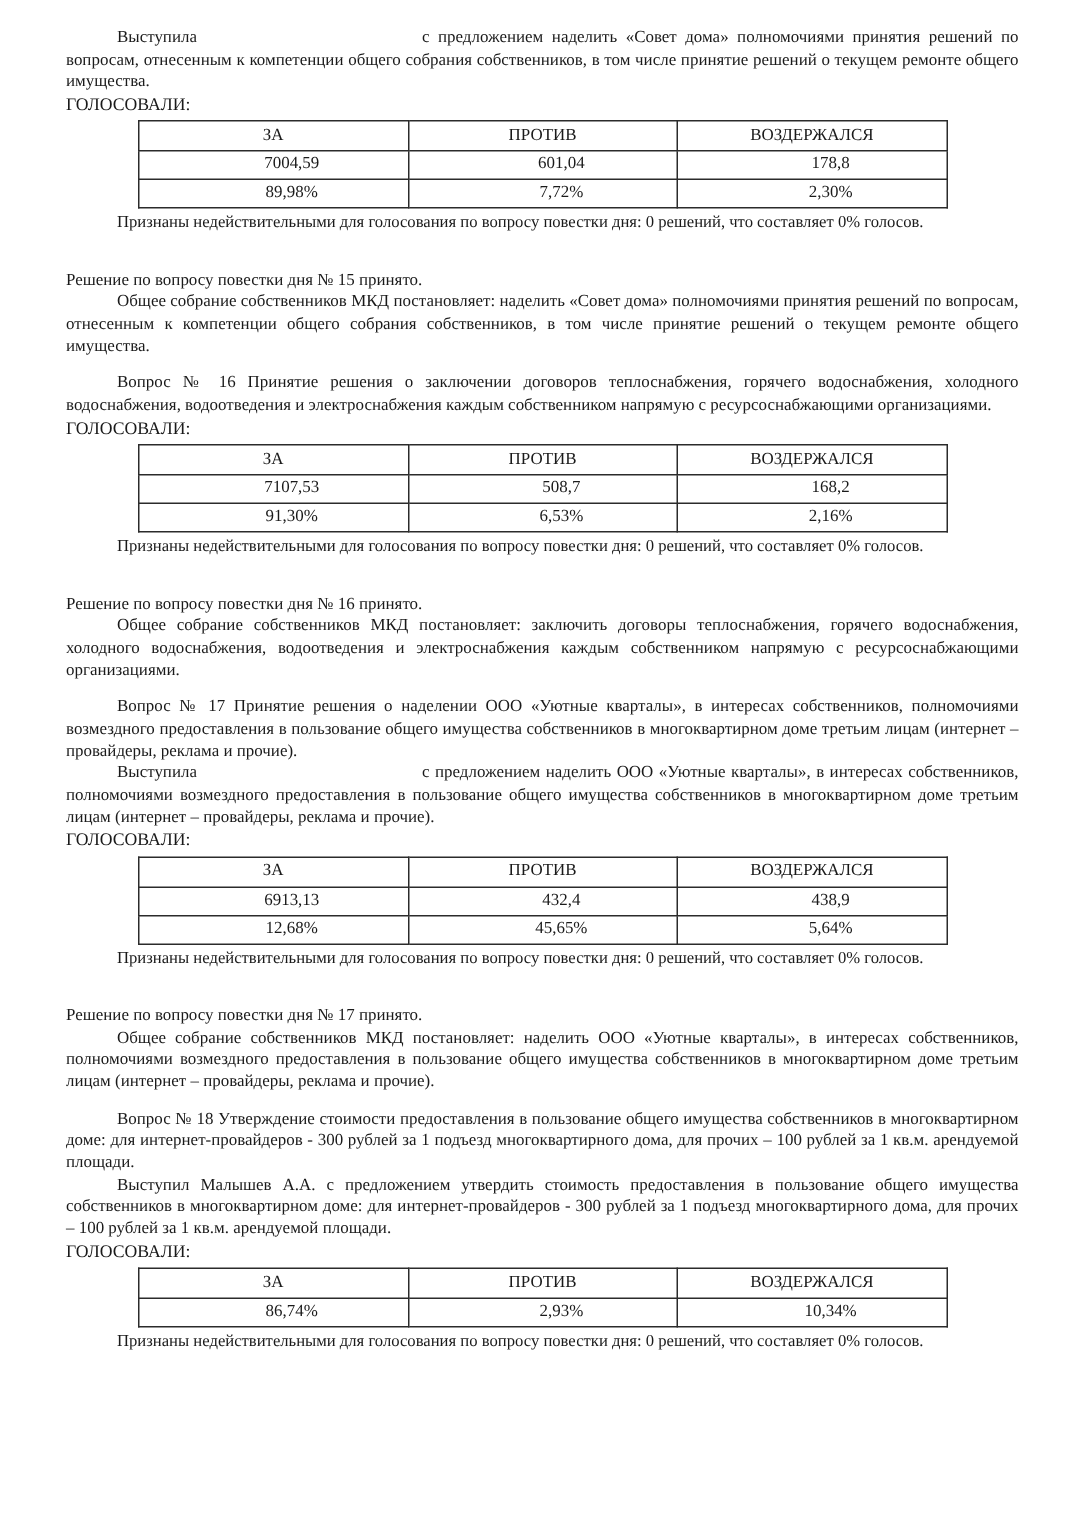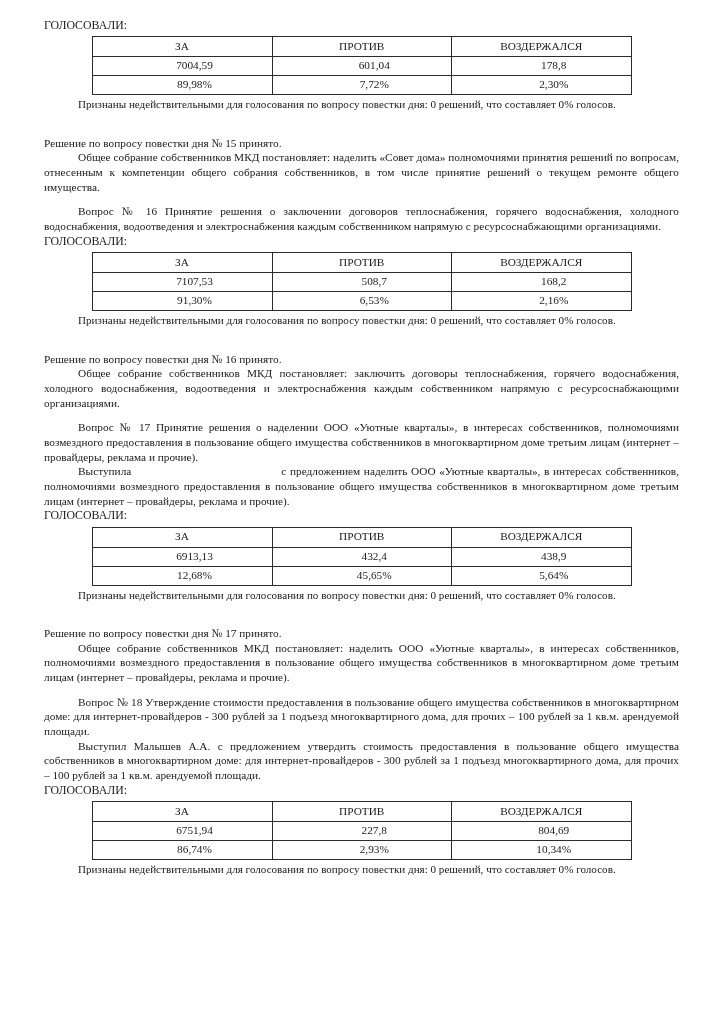--- a/index.html
+++ b/index.html
@@ -72,20 +72,21 @@
   .col1 { width: 33.4%; }
   .col2 { width: 33.3%; }
   .col3 { width: 33.3%; }
   .nowrap { white-space: nowrap; }
 </style>
 </head>
 <body>
 
 <div class="page">
 
+  <p class="ind"><span>Выступила</span><span class="tab-after"></span><span>с предложением наделить «Совет дома» полномочиями принятия решений по вопросам, отнесенным к компетенции общего собрания собственников, в том числе принятие решений о текущем ремонте общего имущества.</span></p>
 
   <p class="caps">ГОЛОСОВАЛИ:</p>
 
   <table class="vote">
     <tbody>
         <tr>
       <th class="col1">ЗА</th>
       <th class="col2">ПРОТИВ</th>
       <th class="col3">ВОЗДЕРЖАЛСЯ</th>
     </tr>
@@ -178,25 +179,20 @@
   <p class="caps">ГОЛОСОВАЛИ:</p>
 
   <table class="vote">
     <tbody>
         <tr>
       <th class="col1">ЗА</th>
       <th class="col2">ПРОТИВ</th>
       <th class="col3">ВОЗДЕРЖАЛСЯ</th>
     </tr>
     <tr>
-      <td class="num">6751,94</td>
-      <td class="num">227,8</td>
-      <td class="num">804,69</td>
-    </tr>
-    <tr>
       <td class="num">86,74%</td>
       <td class="num">2,93%</td>
       <td class="num">10,34%</td>
     </tr>
   </tbody>
     </table>
 
   <p class="ital ind">Признаны недействительными для голосования по вопросу повестки дня: 0 решений, что составляет 0% голосов.</p>
 
 </div>

